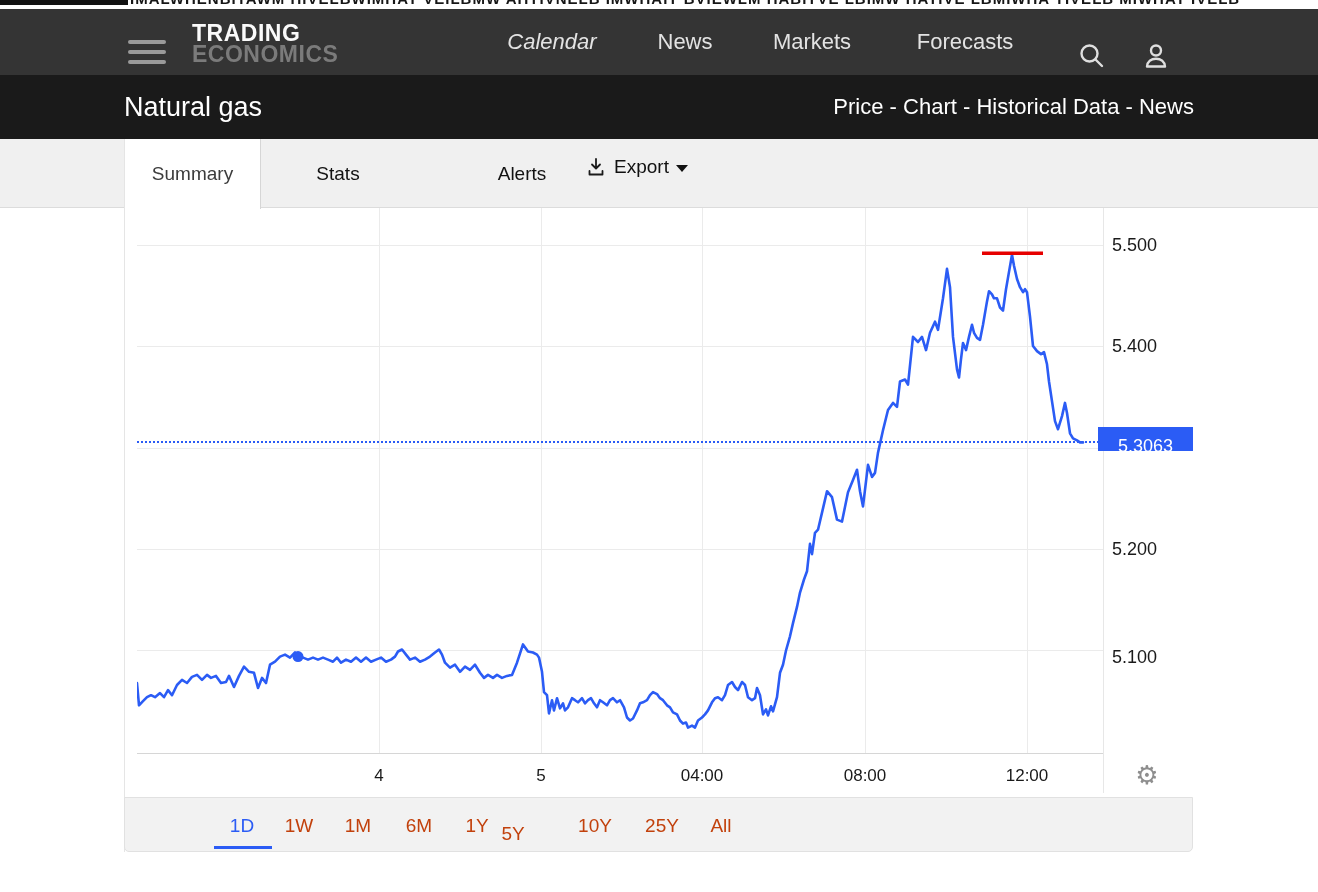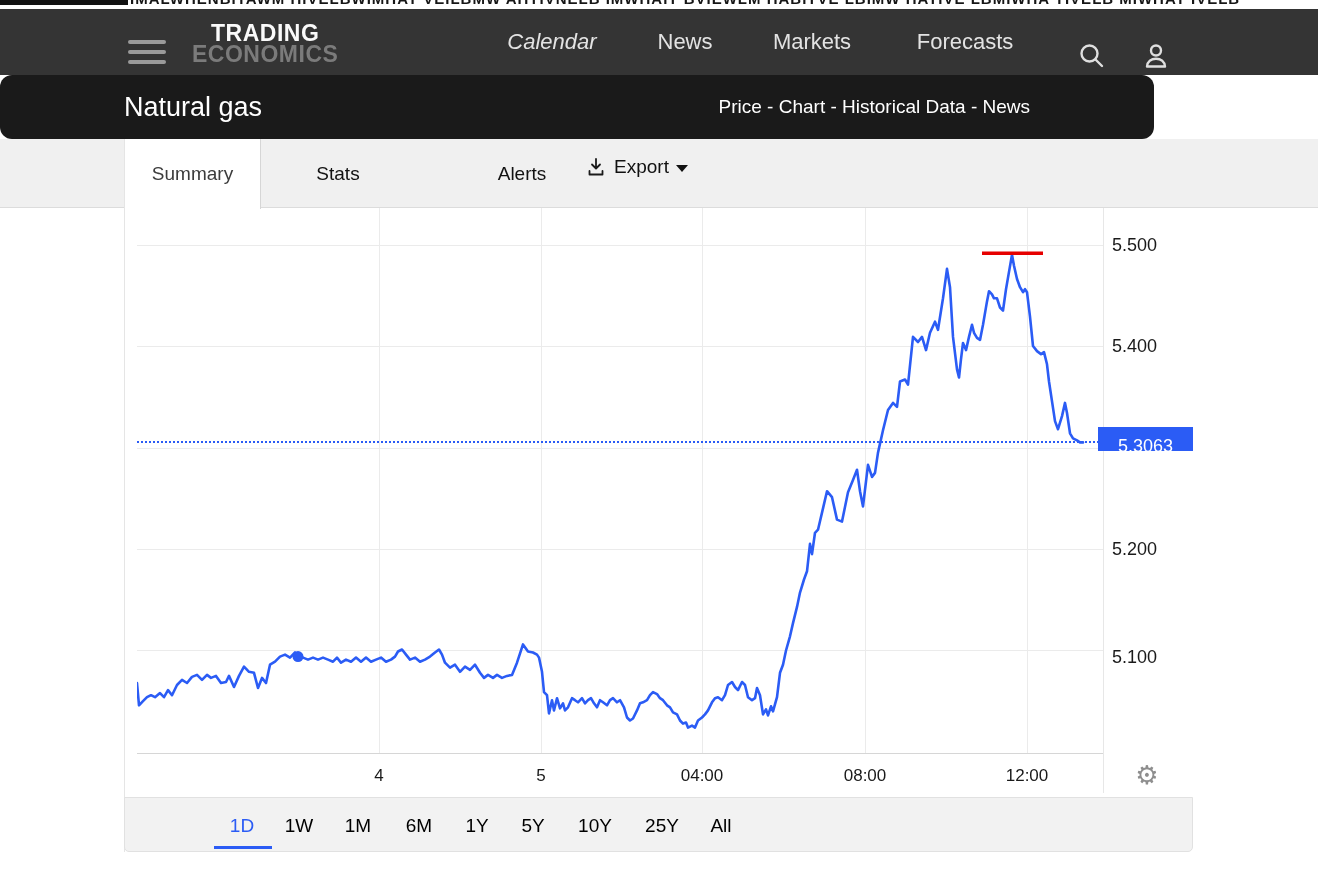--- a/index.html
+++ b/index.html
@@ -8,35 +8,35 @@
   .abs { position:absolute; }
   #stage { position:relative; width:1318px; height:892px; background:#fff; }
 
   
   #top-sliver { left:0; top:0; width:1318px; height:9px; background:#fff; overflow:hidden; }
   #sliver-black { left:0; top:0; width:128px; height:5px; background:#111; }
   #sliver-text { left:130px; top:-10px; width:1110px; white-space:nowrap; overflow:hidden;
                  font-weight:bold; font-size:15px; letter-spacing:1px; color:#161616; }
 
   
-  #navbar { left:0; top:9px; width:1318px; height:66px; background:#343434;text-align:center; }
+  #navbar { left:0; top:9px; width:1318px; height:66px; background:#343434; }
   #hamburger { left:128px; top:31px; width:38px; height:24px; cursor:pointer; }
   #hamburger div { width:38px; height:4px; background:#9a9a9a; border-radius:2px; margin-bottom:6px; }
   #logo { left:192px; top:13px; line-height:20px; font-weight:bold; font-size:23px;
           letter-spacing:0.5px; transform:scaleY(1.06); transform-origin:left top; }
   #logo .l1 { color:#fafafa; }
   #logo .l2 { color:#7b7b7b; }
   .nav-link { position:absolute; top:0; height:66px; line-height:66px; color:#e3e3e3;
               font-size:22px; transform:translateX(-50%); cursor:pointer; white-space:nowrap; }
   .nav-icon { position:absolute; top:33px; cursor:pointer; }
 
   
-  #titlebar { left:0; top:75px; width:1154px; height:64px; background:#1a1a1a;border-radius:12px; }
+  #titlebar { left:0; top:75px; width:1318px; height:64px; background:#1a1a1a; }
   #page-title { left:124px; top:0; height:64px; line-height:64px; color:#fff; font-size:27px; }
-  #breadcrumb { right:124px; top:0; height:64px; line-height:64px; color:#fff; font-size:19px; cursor:pointer; }
+  #breadcrumb { right:124px; top:0; height:64px; line-height:64px; color:#fff; font-size:22px; cursor:pointer; }
 
   
   #tabrow { left:0; top:139px; width:1318px; height:69px; background:#f0f0f0;
             border-bottom:1px solid #dcdcdc; }
   #summary-tab { left:124px; top:139px; width:137px; height:70px; background:#fff;
                  border-left:1px solid #d6d6d6; border-right:1px solid #d6d6d6;
                  text-align:center; line-height:70px; font-size:19px; color:#3c3c3c; cursor:pointer; }
   .tab-item { position:absolute; top:139px; height:69px; line-height:69px; font-size:19px;
               color:#111; transform:translateX(-50%); cursor:pointer; }
   #export-group { left:585px; top:139px; height:55px; display:flex; align-items:center;
@@ -61,21 +61,21 @@
              text-align:center; font-size:17px; color:#1a1a1a; }
   #price-badge { left:1098px; top:426px; width:95px; height:24px; background:#2b5cf5;
                  color:#fff; font-size:18px; text-align:center; line-height:38px; }
   #gear { left:1130px; top:758px; width:34px; height:34px; font-size:26px; line-height:34px;
           text-align:center; color:#8e8e8e; cursor:pointer; }
 
   
   #range-bar { left:124px; top:797px; width:1069px; height:55px; background:#f2f2f2;
                border:1px solid #e1e1e1; border-radius:0 0 5px 5px; }
   .range-item { position:absolute; top:13px; height:30px; line-height:30px; font-size:19px;
-                color:#000000; transform:translateX(-50%); cursor:pointer; padding:0 6px; }
+                color:#c2410c; transform:translateX(-50%); cursor:pointer; padding:0 6px; }
   .range-item.active { color:#2b5cf5; }
   #range-underline { left:89px; top:48px; width:58px; height:3px; background:#2b5cf5; }
 
   svg { display:block; }
 </style>
 </head>
 <body>
 
 <div id="stage">
 
@@ -163,21 +163,21 @@
   <div id="price-badge" class="abs" style="top: 427px;">5.3063</div>
   <div id="gear" class="abs">⚙</div>
 
   <div id="range-bar" class="abs">
     <div id="range-underline" class="abs"></div>
   <span class="range-item active" style="left: 117px;">1D</span>
       <span class="range-item" style="left: 174px;">1W</span>
       <span class="range-item" style="left: 233px;">1M</span>
       <span class="range-item" style="left: 294px;">6M</span>
       <span class="range-item" style="left: 352px;">1Y</span>
-      <span class="range-item" style="left: 408px;">5Y</span>
+      <span class="range-item" style="left: 388px; margin-top: 8px;">5Y</span>
       <span class="range-item" style="left: 470px;">10Y</span>
       <span class="range-item" style="left: 537px;">25Y</span>
       <span class="range-item" style="left: 596px;">All</span>
     </div>
 
 <span class="tab-item" style="left: 306px; margin-left: 32px;">Stats</span>
     <span class="tab-item" style="left: 522px;">Alerts</span>
   </div>
 
 </body></html>

